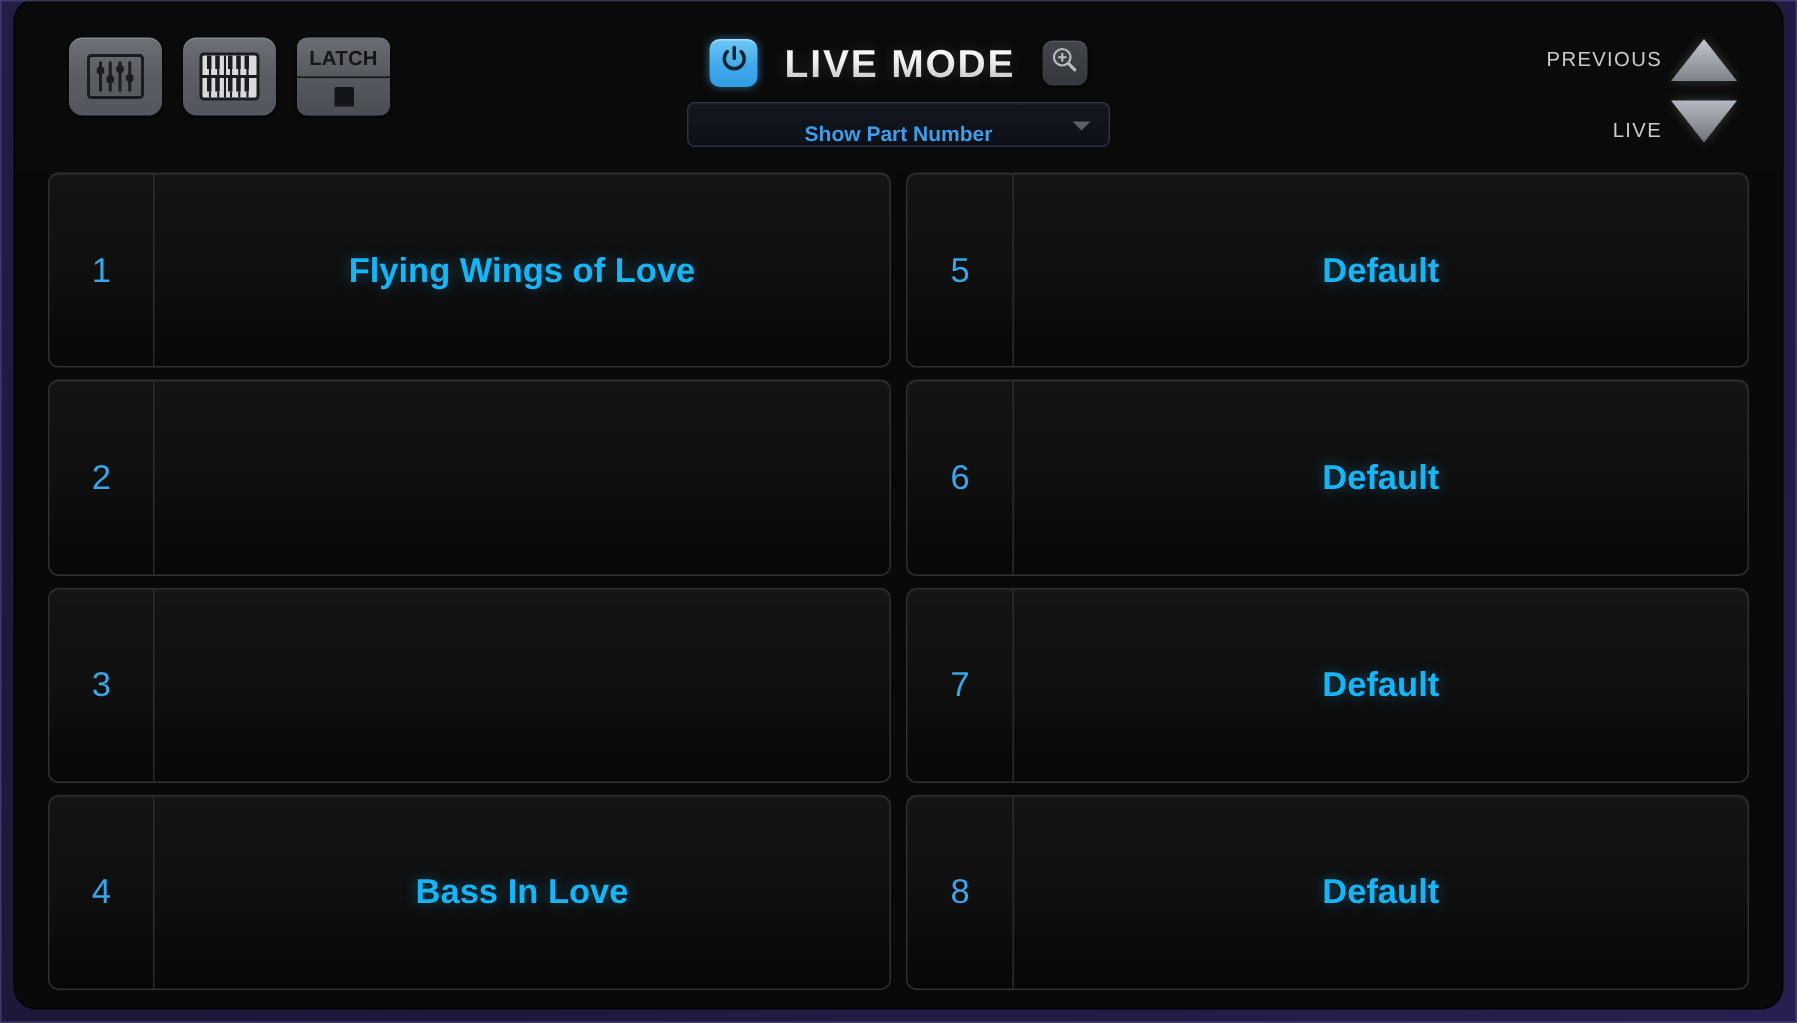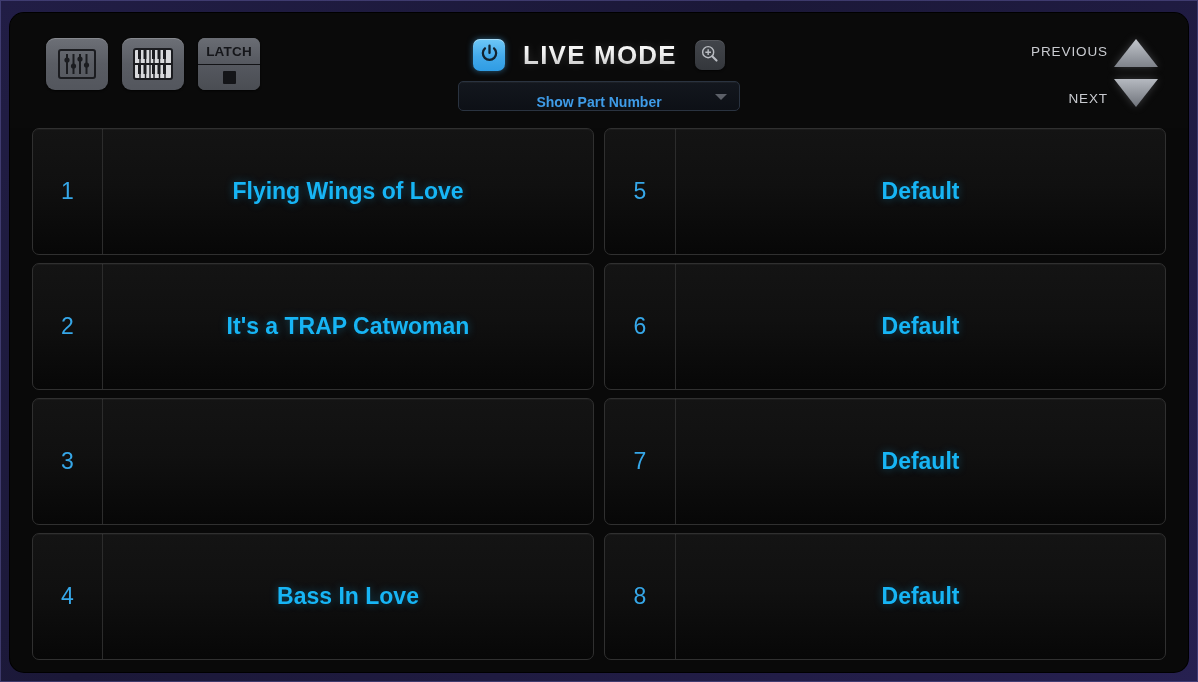--- a/index.html
+++ b/index.html
@@ -7,21 +7,21 @@
     width:1198px; height:682px;
     background:#000;
     font-family:"Liberation Sans", sans-serif;
     overflow:hidden;
   }
 
   
   .frame {
     position:absolute; inset:0;
     background:linear-gradient(135deg,#211d45 0%, #1b1838 40%, #262050 100%);
-    padding:13px 10px 10px 10px;
+    padding:0 10px 10px 10px;
   }
   .frame::after{
     content:""; position:absolute; inset:0;
     box-shadow:inset 0 0 0 1px rgba(90,85,150,.55);
     pointer-events:none;
   }
 
   .app {
     position:relative;
     width:100%; height:100%;
@@ -270,21 +270,21 @@
 
         <div class="dropdown">
           <span class="dropdown-label">Show Part Number</span>
           <span class="dd-arrow"></span>
         </div>
       </div>
 
       <div class="navblock">
         <div class="navlabels">
           <span class="navlabel">PREVIOUS</span>
-          <span class="navlabel">NEXT</span>
+          <span class="navlabel">LIVE</span>
         </div>
         <div class="navarrows">
           <span class="tri">
             <svg width="48" height="32" viewBox="0 0 48 32">
               <defs>
                 <linearGradient id="gUp" x1="0" y1="0" x2="0" y2="1">
                   <stop offset="0%" stop-color="#c2c6cc"></stop>
                   <stop offset="100%" stop-color="#7e828a"></stop>
                 </linearGradient>
               </defs>
@@ -314,21 +314,20 @@
         <div class="card-title">Flying Wings of Love</div>
       </div>
 
       <div class="card right">
         <div class="card-num">5</div>
         <div class="card-title">Default</div>
       </div>
 
       <div class="card">
         <div class="card-num">2</div>
-        <div class="card-title">It's a TRAP Catwoman</div>
       </div>
 
       <div class="card right">
         <div class="card-num">6</div>
         <div class="card-title">Default</div>
       </div>
 
       <div class="card">
         <div class="card-num">3</div>
       </div>

